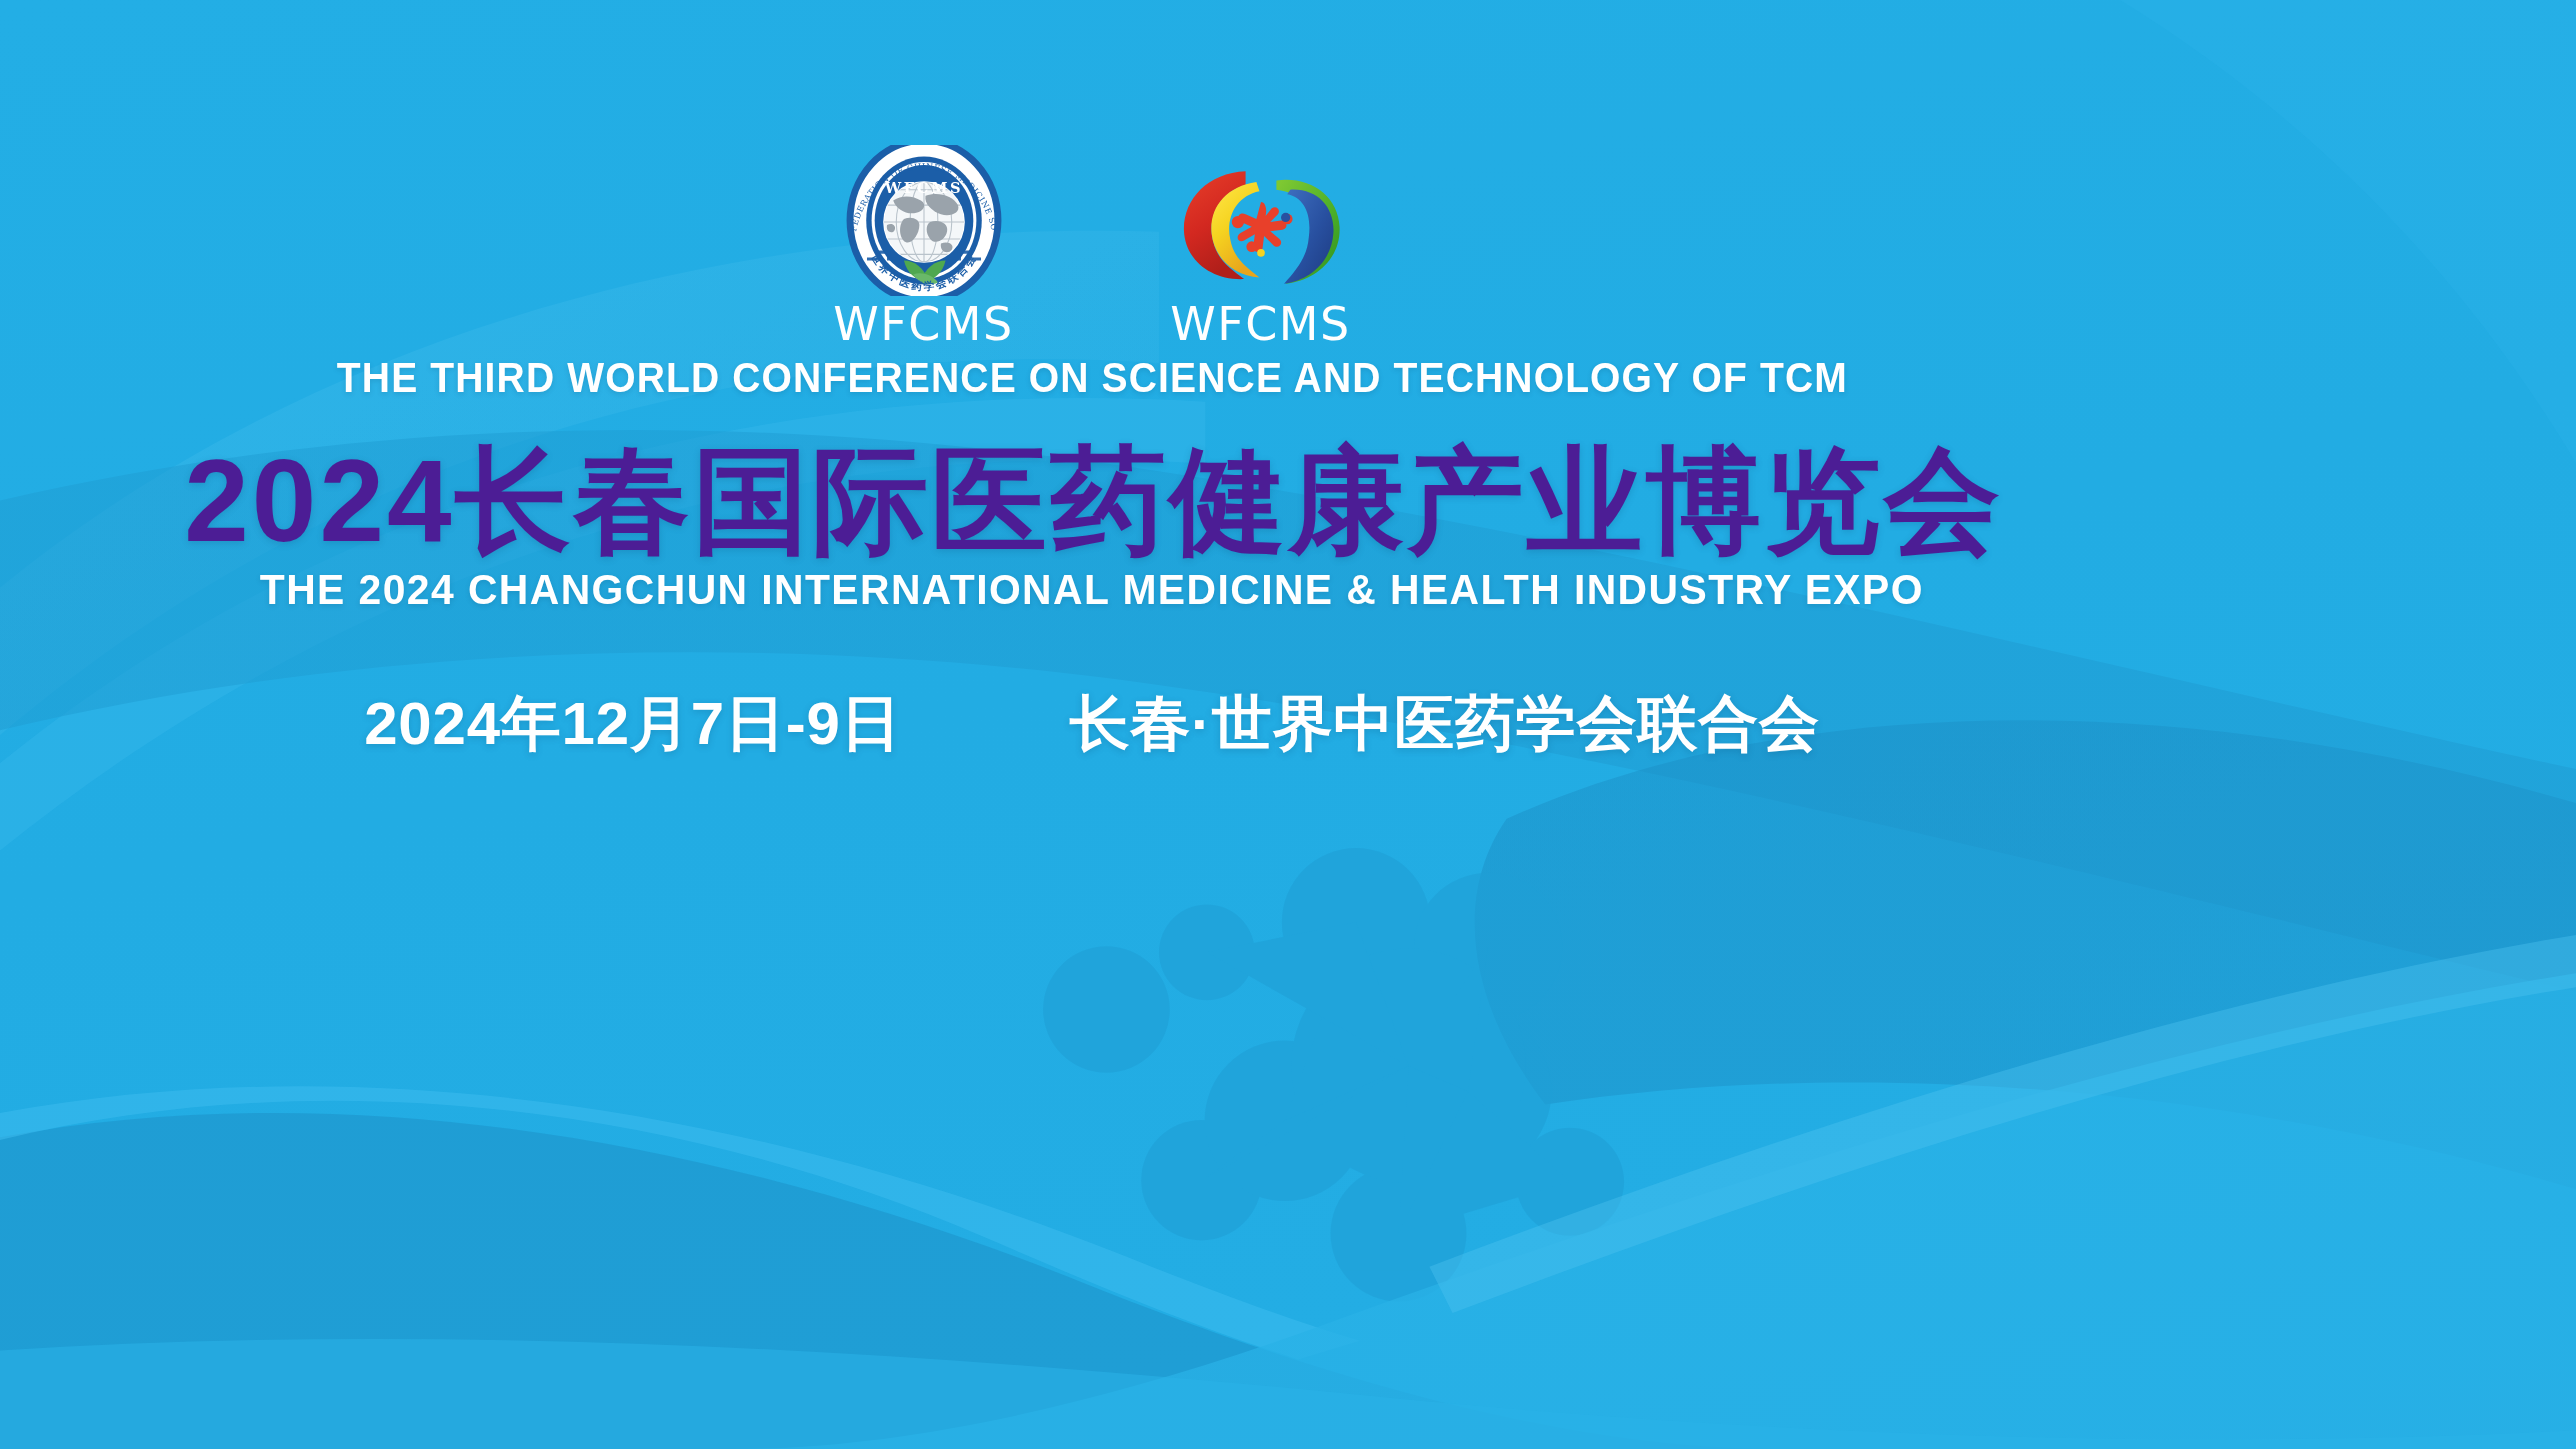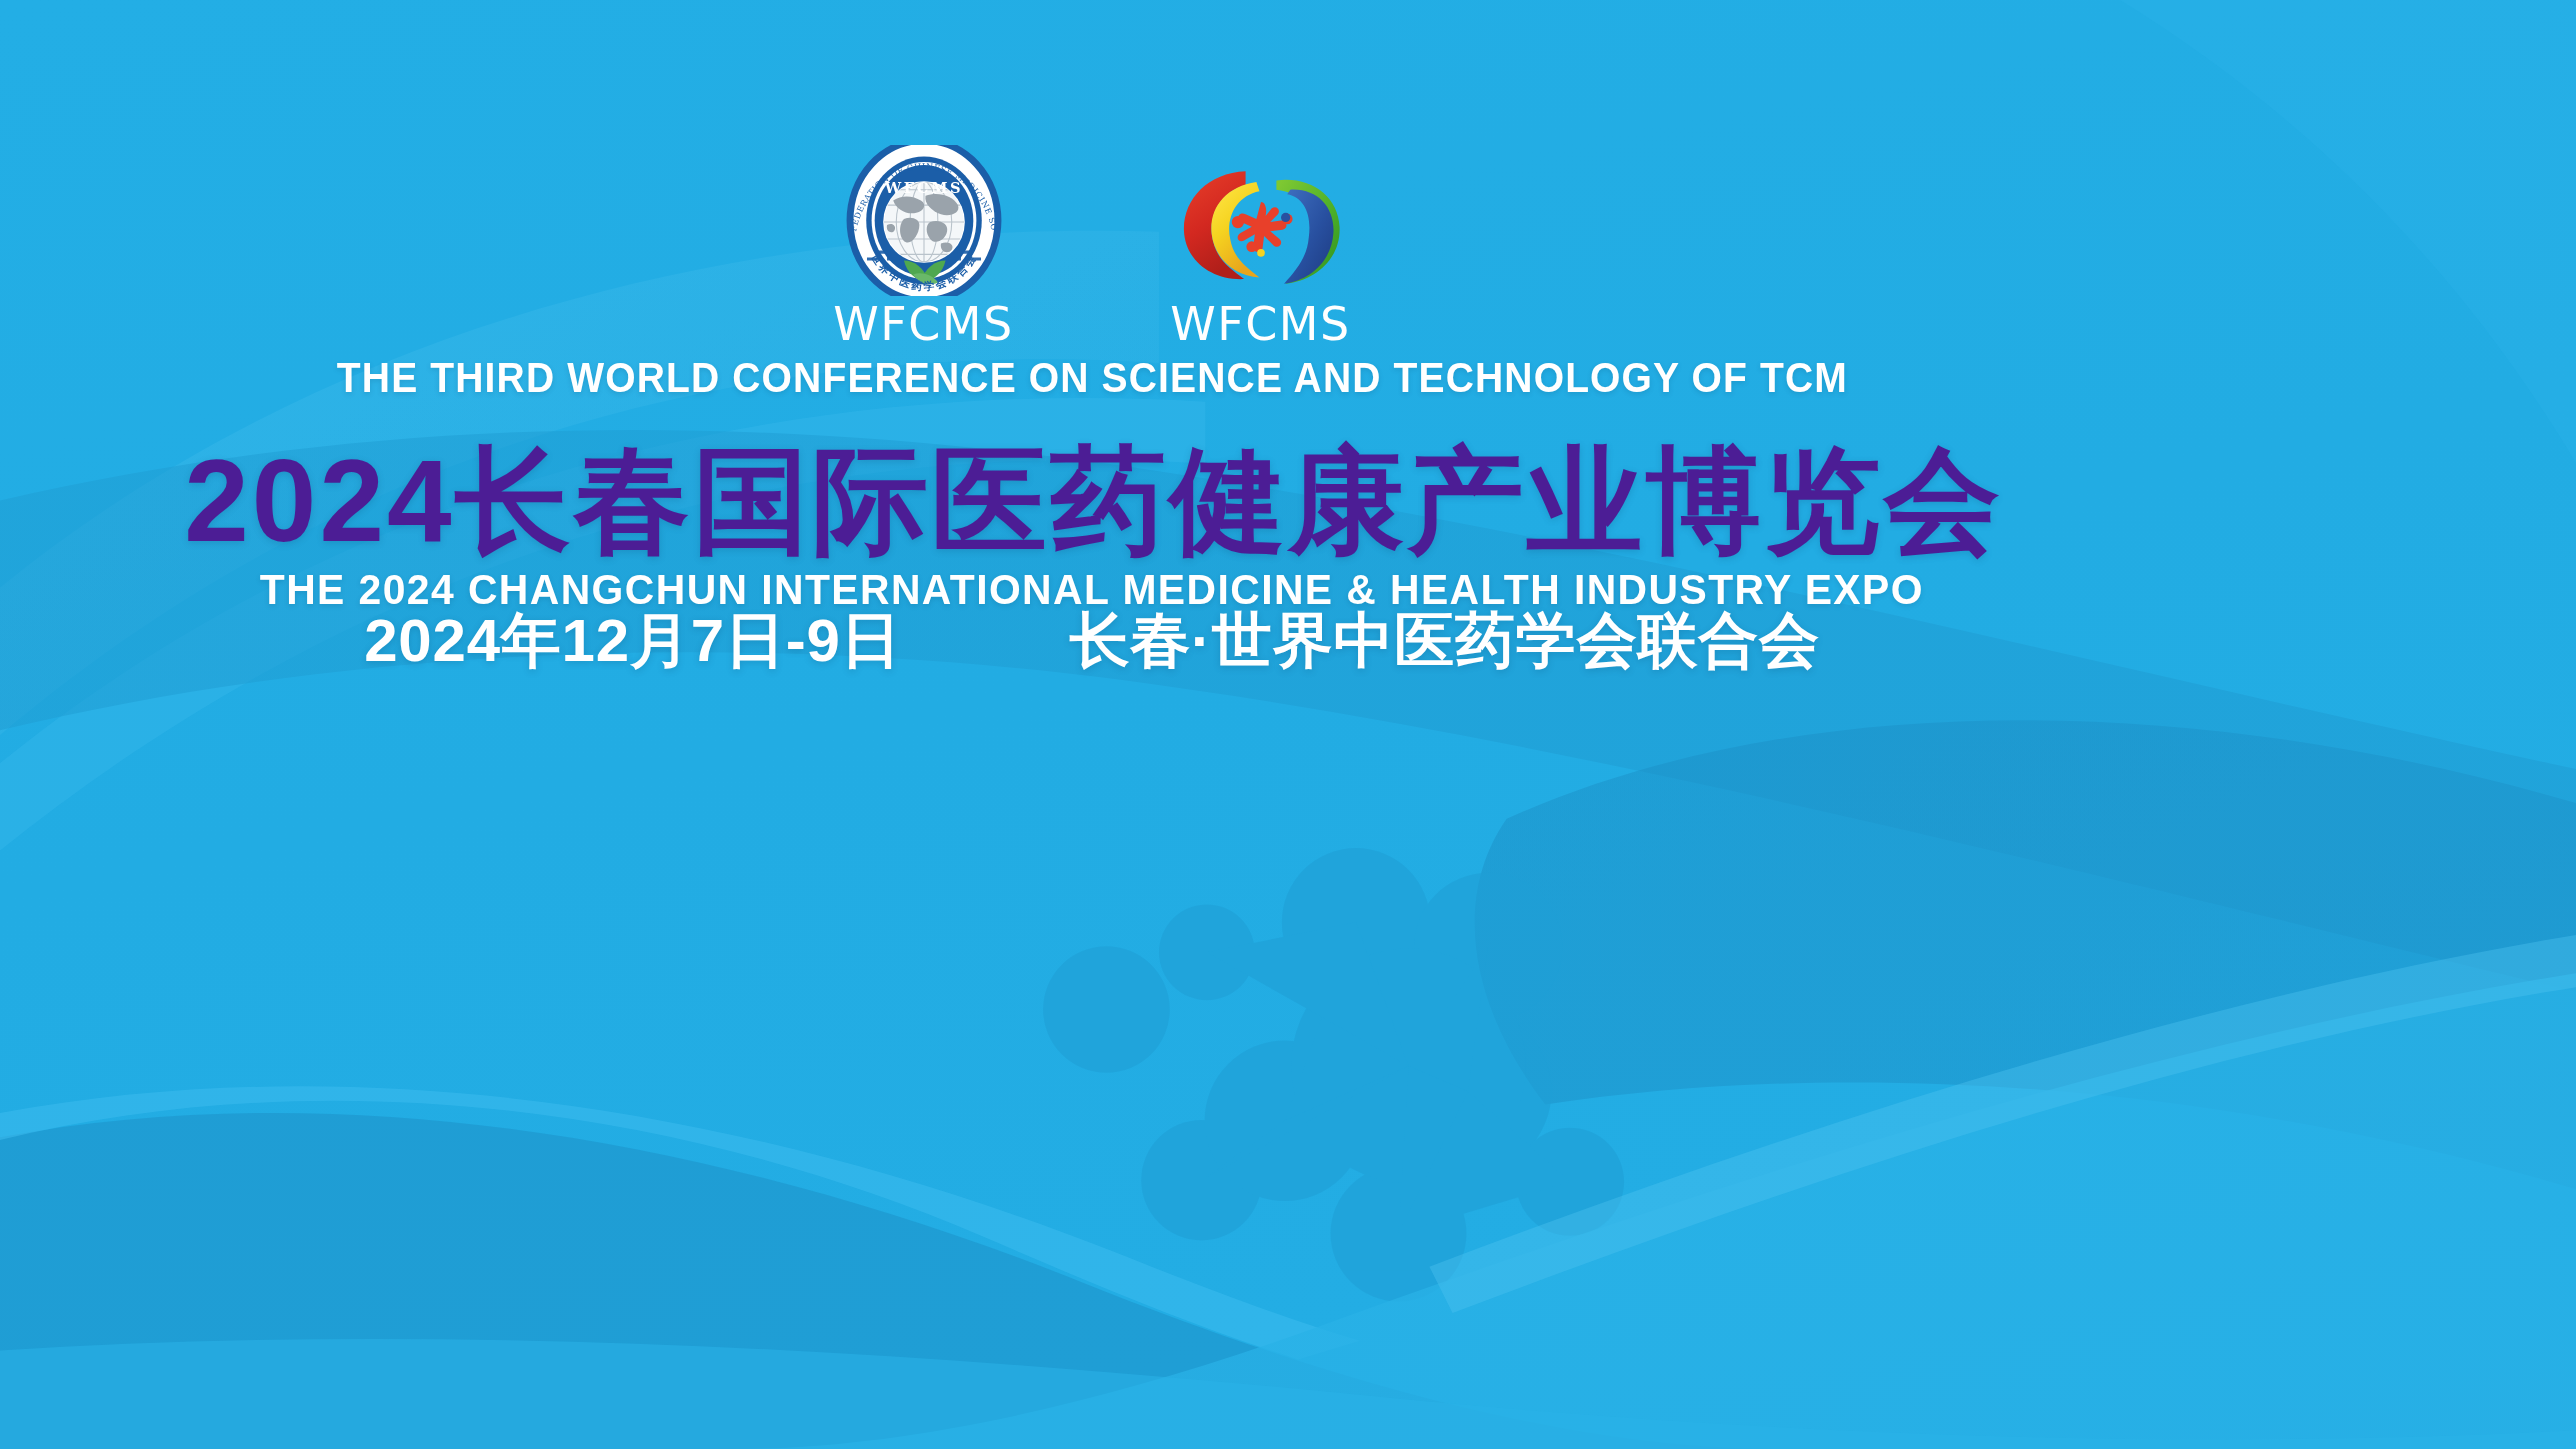--- a/index.html
+++ b/index.html
@@ -98,20 +98,21 @@
     font-weight:bold;
     letter-spacing:1.5px;
     line-height:1;
     white-space:nowrap;
     transform:scaleX(0.95);
     text-shadow:0 1.5px 5.4px rgba(10,70,110,0.18);
   }
 
   
   .info-row {
+    margin-top:83px;
     display:flex;
     align-items:center;
     gap:168px;
     white-space:nowrap;
   }
   .info-item {
     color:#ffffff;
     font-size:60px;
     font-weight:bold;
     letter-spacing:0.8px;

